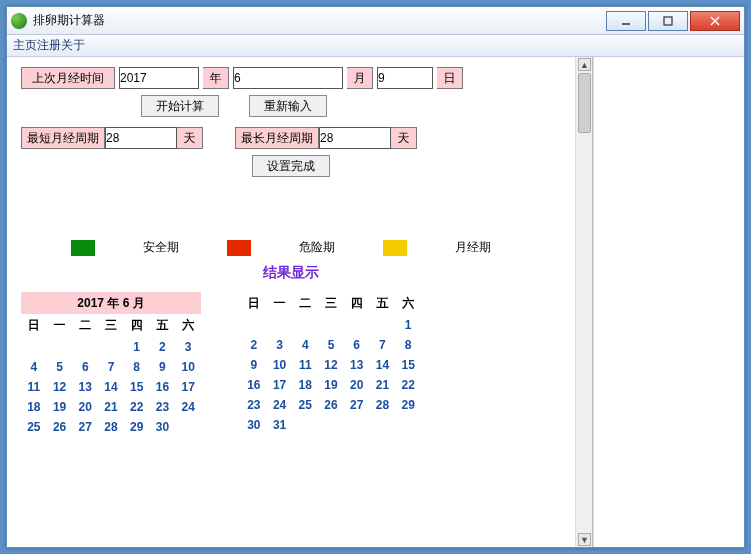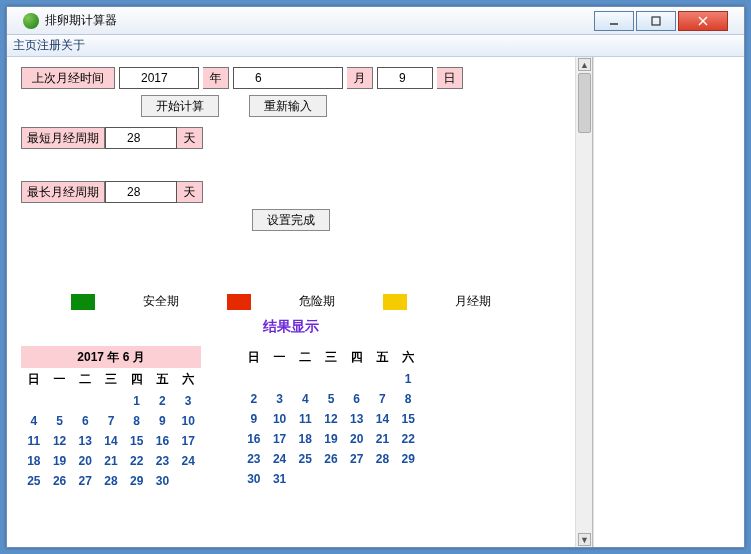--- a/index.html
+++ b/index.html
@@ -1,45 +1,45 @@
 <!DOCTYPE html>
 <html><head>
 <meta charset="utf-8">
 <style>
   * { box-sizing: border-box; }
   html, body { margin: 0; padding: 0; font-family: "Microsoft YaHei", "SimSun", Arial, sans-serif; font-size: 12px; }
   body { background: #5b8fc7; padding: 6px; }
   .window { width: 739px; height: 542px; background: #fff; border: 1px solid #6a8fb8; box-shadow: 0 0 3px rgba(0,0,0,.3); display: flex; flex-direction: column; }
-  .titlebar { height: 28px; background: linear-gradient(#fdfdfe,#e8eef7); border-bottom: 1px solid #b9c8de; display: flex; align-items: center; padding: 0 16px; }
+  .titlebar { height: 28px; background: linear-gradient(#fdfdfe,#e8eef7); border-bottom: 1px solid #b9c8de; display: flex; align-items: center; padding: 0 4px; }
   .titlebar .appicon { width:16px; height:16px; border-radius:50%; background: radial-gradient(circle at 30% 30%, #7ec850, #1a7a1a); margin-right:6px; }
   .titlebar .title { flex:1; color:#000; }
   .winbtns { display:flex; gap:2px; }
   .winbtn { width:40px; height:20px; border:1px solid #5a7fa8; background: linear-gradient(#f7fbff,#d7e6f6); display:flex; align-items:center; justify-content:center; font-family: Arial; }
   .winbtn.close { width:50px; background: linear-gradient(#f08070,#d9402a); color:#fff; border-color:#a83020; }
   .winbtn svg { width:10px; height:10px; }
   .menubar { height:22px; background: linear-gradient(#fbfcfe,#e4ecf7); border-bottom:1px solid #c1cee0; display:flex; align-items:center; padding:0 6px; color:#1a3a6a; }
   .menubar span { cursor:default; }
   .client { flex:1; display:flex; background:#fff; overflow:hidden; }
   .leftpane { flex:1; padding:10px 14px; overflow:auto; }
   .divider { width:2px; background:#e0e0e0; border-left:1px solid #bbb; }
   .rightpane { width:150px; background:#fff; }
   .scrolltrack { width:17px; background:#efefef; border-left:1px solid #ddd; position:relative; }
   .scrollthumb { position:absolute; top:16px; left:2px; width:13px; height:60px; background:#cfcfcf; border:1px solid #aaa; border-radius:2px; }
   .scrollarrow { position:absolute; left:2px; width:13px; height:13px; background:#e8e8e8; border:1px solid #aaa; display:flex; align-items:center; justify-content:center; font-size:9px; color:#555;}
   .scrollarrow.top{ top:1px; } .scrollarrow.bot{ bottom:1px; }
 
   .row { display:flex; align-items:center; gap:4px; margin-bottom:6px; }
   .pinklabel { background:#fbcfd3; border:1px solid #777; height:22px; display:flex; align-items:center; justify-content:center; padding:8px 10px; }
-  .txtfield { background:#fff; border:1px solid #555; height:22px; padding:0 21px; display:flex; align-items:center; }
+  .txtfield { background:#fff; border:1px solid #555; height:22px; padding:0 0; display:flex; align-items:center; }
   .unit { background:#fbcfd3; border:1px solid #777; border-left:none; height:22px; width:26px; display:flex; align-items:center; justify-content:center; }
   .w-year { width:80px; } .w-month{ width:110px; } .w-day{ width:56px; }
   .btnrow { display:flex; gap:30px; margin:6px 0 10px 120px; }
   .btn { background:#f0f0f0; border:1px solid #888; height:22px; padding:0 14px; display:flex; align-items:center; justify-content:center; cursor:default; }
   .infobox { border:1px solid #888; background:#ececec; display:flex; align-items:center; justify-content:center; height:24px; margin-bottom:6px; }
-  .cycle-row { display:flex; gap:32px; margin-bottom:6px;flex-direction:column; }
+  .cycle-row { display:flex; gap:32px; margin-bottom:6px; }
   .cyclefield { display:flex; }
   .cyclefield .pinklabel{ width:84px; padding:0 4px;}
   .cyclefield .txtfield{ width:72px; }
   .setbtn-row{ display:flex; justify-content:center; margin-bottom:62px;}
   .legend { display:flex; gap:48px; align-items:flex-end; margin:10px 0 8px 50px;}
   .swatch { width:24px; height:16px; }
   .sw-green{ background:#0a8a0a; } .sw-red{ background:#e52a00; } .sw-yellow{ background:#f5cc00; }
   .result-title { color:#6d28d9; font-weight:bold; text-align:center; margin:4px 0 10px; font-size:14px;}
   .calwrap { display:flex; gap:40px; }
   .calendar { width:180px; }

